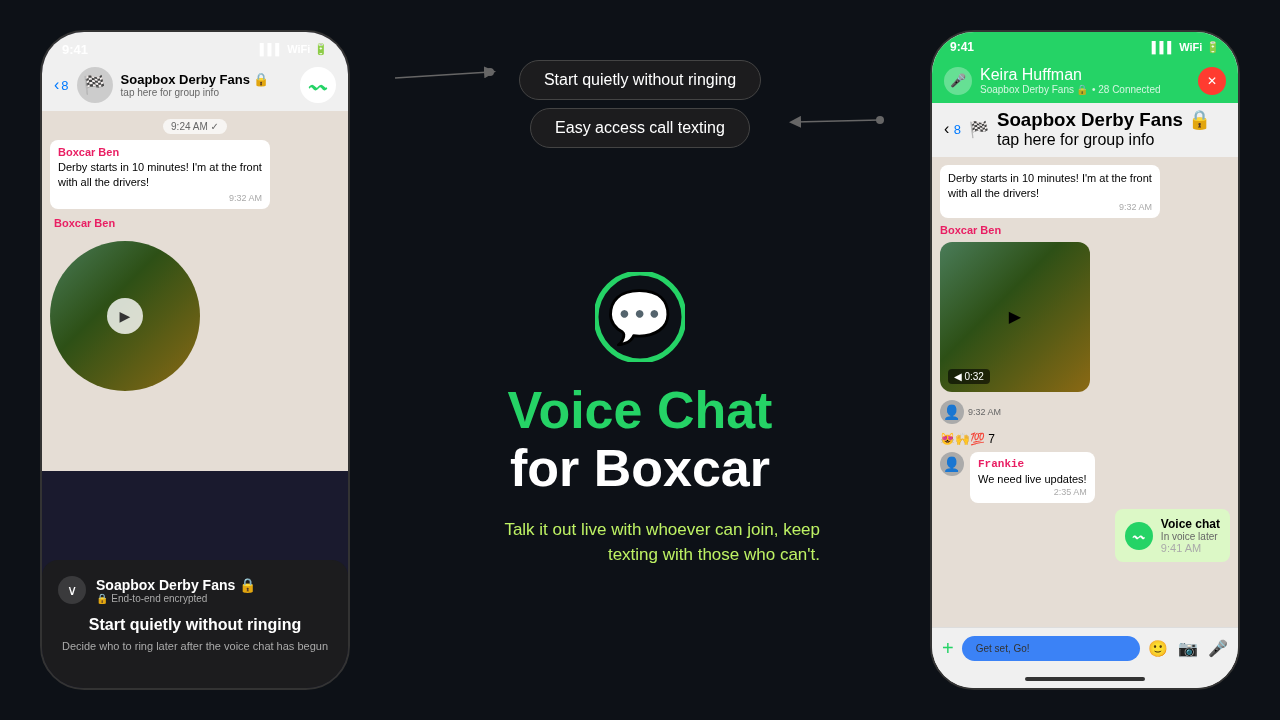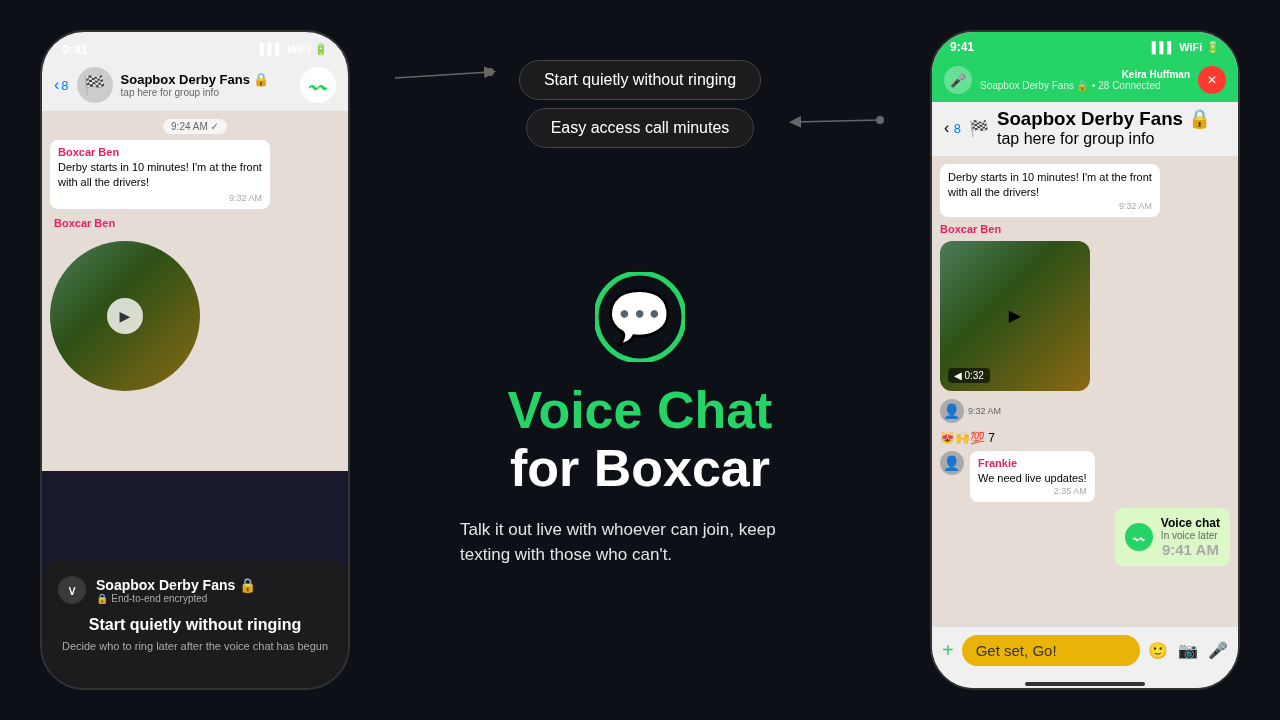--- a/index.html
+++ b/index.html
@@ -262,23 +262,23 @@
       font-size: 52px;
       font-weight: 700;
       text-align: center;
       line-height: 1.1;
       margin-bottom: 20px;
     }
     .main-title .voice-chat-text {
       color: #25d366;
     }
     .subtitle {
-      color: #e5e5e5;
+      color: #bef264;
       font-size: 17px;
-      text-align: left;
+      text-align: right;
       line-height: 1.5;
       max-width: 360px;
     }
 
     
     .phone-right {
       width: 310px;
       height: 660px;
       background: #f5f5f5;
       border-radius: 44px;
@@ -310,21 +310,21 @@
       height: 28px;
       background: rgba(255,255,255,0.3);
       border-radius: 50%;
       display: flex;
       align-items: center;
       justify-content: center;
       color: #fff;
       font-size: 13px;
     }
     .call-info { flex: 1; }
-    .call-name { color: #fff; font-size: 10px; font-weight: 700; text-align: right; }
+    .call-name { color: #fff; font-size: 16px; font-weight: 400; }
     .call-sub { color: rgba(255,255,255,0.8); font-size: 10px; }
     .end-call-btn {
       width: 28px;
       height: 28px;
       background: #ff3b30;
       border-radius: 50%;
       display: flex;
       align-items: center;
       justify-content: center;
       color: #fff;
@@ -349,21 +349,21 @@
       height: 470px;
       overflow: hidden;
     }
     .msg-bubble-right {
       background: #fff;
       border-radius: 8px;
       padding: 6px 8px;
       max-width: 220px;
       font-size: 11px;
     }
-    .msg-bubble-right .sender { color: #e91e63; font-weight: 600; font-size: 11px; margin-bottom: 2px; }
+    .msg-bubble-right .sender { color: #e91e63; font-weight: 600; font-size: 11px; margin-bottom: 2px; font-family: Liberation Mono, monospace; }
     .msg-bubble-right .msg-text { color: #000; line-height: 1.4; }
     .msg-bubble-right .msg-time { text-align: right; font-size: 9px; color: #aaa; }
 
     .sender-label-right {
       color: #e91e63;
       font-size: 11px;
       font-weight: 600;
     }
     .video-thumb-right {
       width: 150px;
@@ -428,42 +428,42 @@
       background: #25d366;
       border-radius: 50%;
       display: flex;
       align-items: center;
       justify-content: center;
       color: #fff;
       font-size: 12px;
     }
     .voice-chat-text-box .vc-title { font-size: 12px; font-weight: 600; color: #000; }
     .voice-chat-text-box .vc-sub { font-size: 10px; color: #666; }
-    .voice-chat-text-box .vc-time { font-size: 15px; color: #aaa; text-align: center; font-weight: bold; }
+    .voice-chat-text-box .vc-time { font-size: 11px; color: #aaa; text-align: left; }
 
     
     .input-bar-right {
       background: #f0f0f0;
       display: flex;
       align-items: center;
       padding: 8px 10px;
       gap: 8px;
       border-top: 1px solid #ddd;
     }
     .input-plus {
       color: #25d366;
       font-size: 20px;
       cursor: pointer;
     }
     .input-field-right {
       flex: 1;
-      background: #eab308;
+      background: #3b82f6;
       border-radius: 20px;
       padding: 7px 14px;
-      font-size: 15px;
+      font-size: 10px;
       color: #333;
       border: none;
     }
     .input-icons { display: flex; gap: 10px; color: #666; font-size: 16px; }
     .home-indicator {
       height: 20px;
       display: flex;
       align-items: center;
       justify-content: center;
       background: #f0f0f0;
@@ -544,21 +544,21 @@
       </div>
       <div class="sheet-title">Start quietly without ringing</div>
       <div class="sheet-desc">Decide who to ring later after the voice chat has begun</div>
     </div>
   </div>
 
   <div class="center-content">
 
     <div class="callout-container">
       <div class="callout">Start quietly without ringing</div>
-      <div class="callout">Easy access call minutes</div>
+      <div class="callout">Easy access call texting</div>
     </div>
 
     <div class="wa-logo">
       <svg viewBox="0 0 90 90" xmlns="http://www.w3.org/2000/svg">
         <circle cx="45" cy="45" r="44" fill="none" stroke="#25d366" stroke-width="5"></circle>
         <text x="45" y="63" text-anchor="middle" font-size="52" fill="#25d366">💬</text>
       </svg>
     </div>
 
     <div class="main-title">

